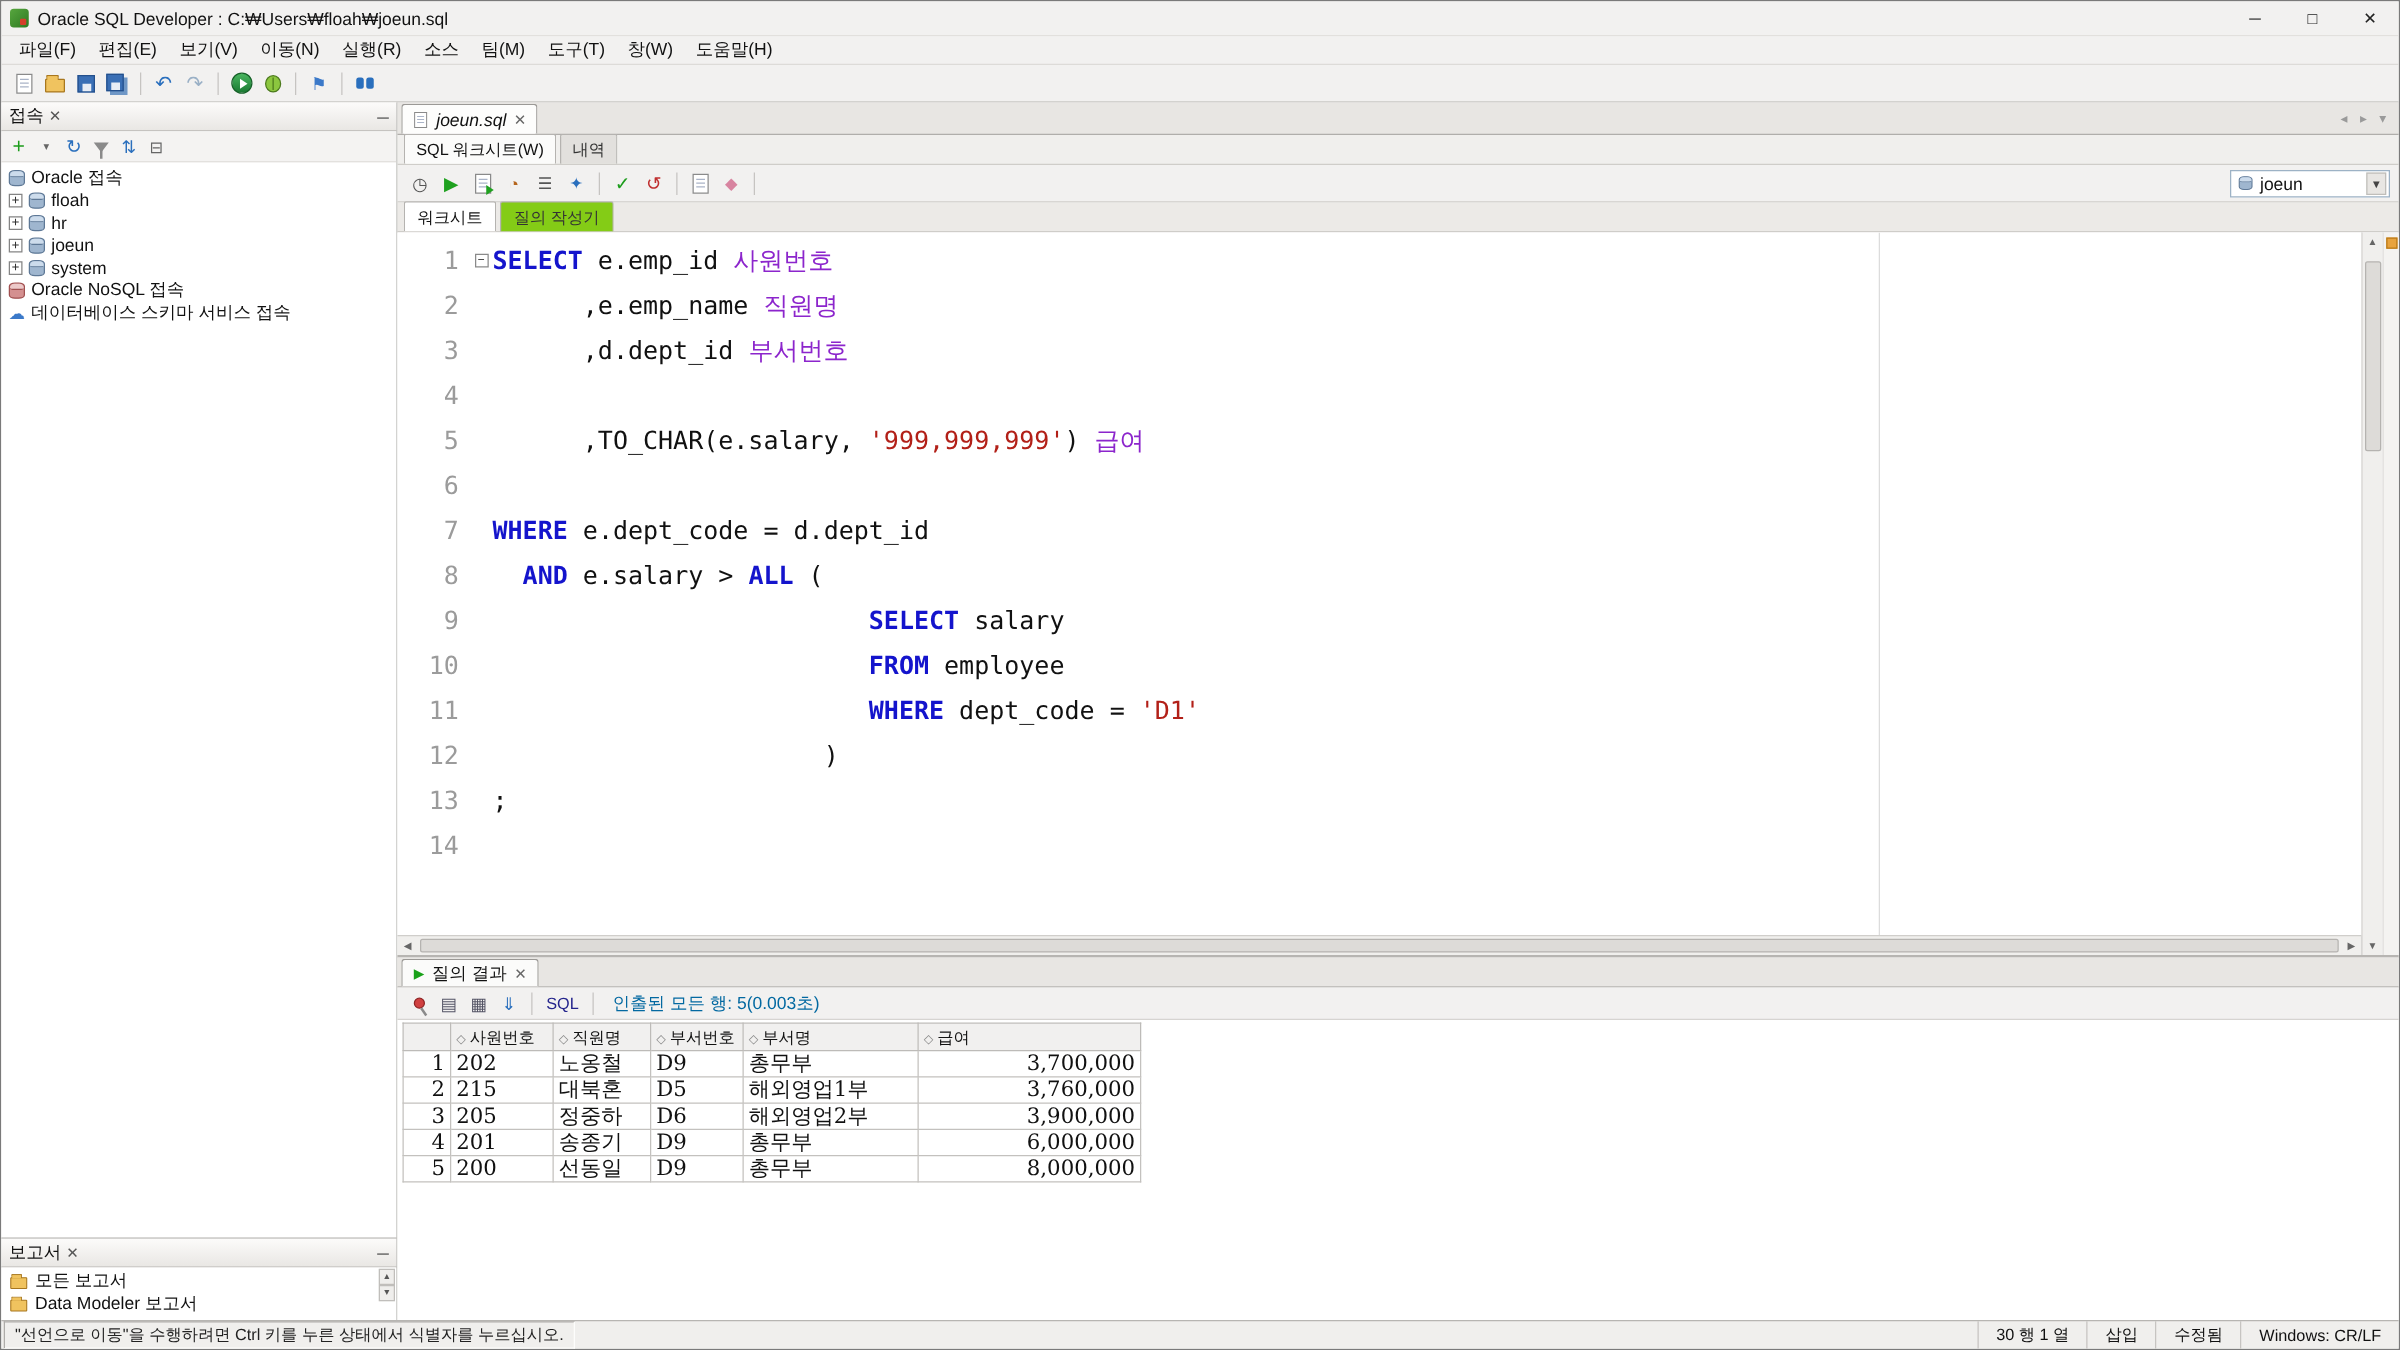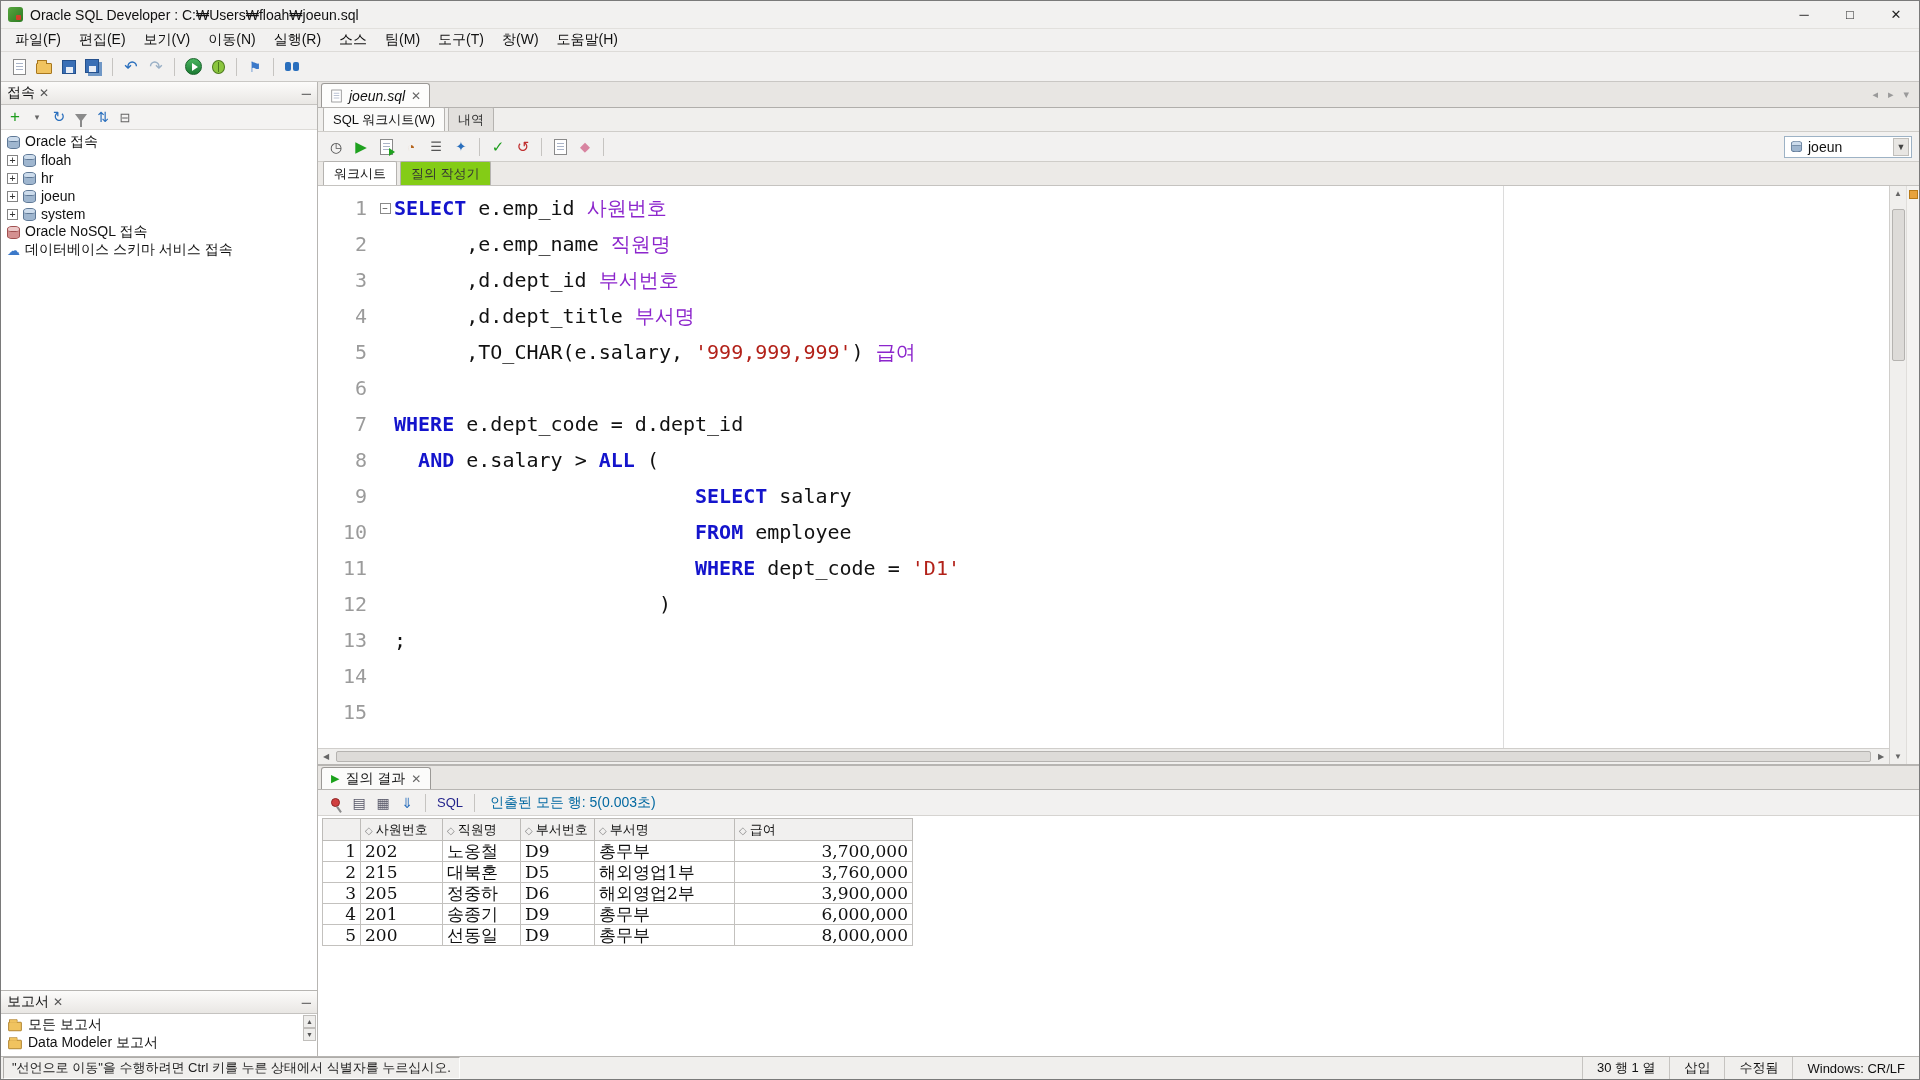--- a/index.html
+++ b/index.html
@@ -349,32 +349,31 @@
         <span class="subtab inactive">질의 작성기</span>
       </div>
 
       <div class="editor-zone">
         <div class="editor-main">
           <div class="code-scroll">
             <div class="guide"></div>
           <div class="code-line"><span class="ln">1</span><span class="fold"><i class="foldbox">−</i></span><span class="code"><span class="tk-k">SELECT</span><span class="tk-p"> e.emp_id </span><span class="tk-a">사원번호</span></span></div>
               <div class="code-line"><span class="ln">2</span><span class="fold-sp"></span><span class="code"><span class="tk-p">      ,e.emp_name </span><span class="tk-a">직원명</span></span></div>
               <div class="code-line"><span class="ln">3</span><span class="fold-sp"></span><span class="code"><span class="tk-p">      ,d.dept_id </span><span class="tk-a">부서번호</span></span></div>
-              <div class="code-line"><span class="ln">4</span><span class="fold-sp"></span><span class="code"><span class="tk-p">      ,d.dept_title </span><span class="tk-a">부서명</span></span></div>
+              <div class="code-line"><span class="ln">4</span><span class="fold-sp"></span></div>
               <div class="code-line"><span class="ln">5</span><span class="fold-sp"></span><span class="code"><span class="tk-p">      ,TO_CHAR(e.salary, </span><span class="tk-s">'999,999,999'</span><span class="tk-p">) </span><span class="tk-a">급여</span></span></div>
               <div class="code-line"><span class="ln">6</span><span class="fold-sp"></span></div>
               <div class="code-line"><span class="ln">7</span><span class="fold-sp"></span><span class="code"><span class="tk-k">WHERE</span><span class="tk-p"> e.dept_code = d.dept_id</span></span></div>
               <div class="code-line"><span class="ln">8</span><span class="fold-sp"></span><span class="code"><span class="tk-p">  </span><span class="tk-k">AND</span><span class="tk-p"> e.salary &gt; </span><span class="tk-k">ALL</span><span class="tk-p"> (</span></span></div>
               <div class="code-line"><span class="ln">9</span><span class="fold-sp"></span><span class="code"><span class="tk-p">                         </span><span class="tk-k">SELECT</span><span class="tk-p"> salary</span></span></div>
               <div class="code-line"><span class="ln">10</span><span class="fold-sp"></span><span class="code"><span class="tk-p">                         </span><span class="tk-k">FROM</span><span class="tk-p"> employee</span></span></div>
               <div class="code-line"><span class="ln">11</span><span class="fold-sp"></span><span class="code"><span class="tk-p">                         </span><span class="tk-k">WHERE</span><span class="tk-p"> dept_code = </span><span class="tk-s">'D1'</span></span></div>
               <div class="code-line"><span class="ln">12</span><span class="fold-sp"></span><span class="code"><span class="tk-p">                      )</span></span></div>
               <div class="code-line"><span class="ln">13</span><span class="fold-sp"></span><span class="code"><span class="tk-p">;</span></span></div>
               <div class="code-line"><span class="ln">14</span><span class="fold-sp"></span><span class="code"></span></div>
-              <div class="code-line"><span class="ln">15</span><span class="fold-sp"></span><span class="code"></span></div>
             </div>
           <div class="hscroll">
             <span class="hs-btn">◀</span>
             <span class="hs-thumb"></span>
             <span class="hs-btn">▶</span>
           </div>
         </div>
         <div class="vscroll">
           <span class="vs-btn">▲</span>
           <span class="vs-thumb"></span>

